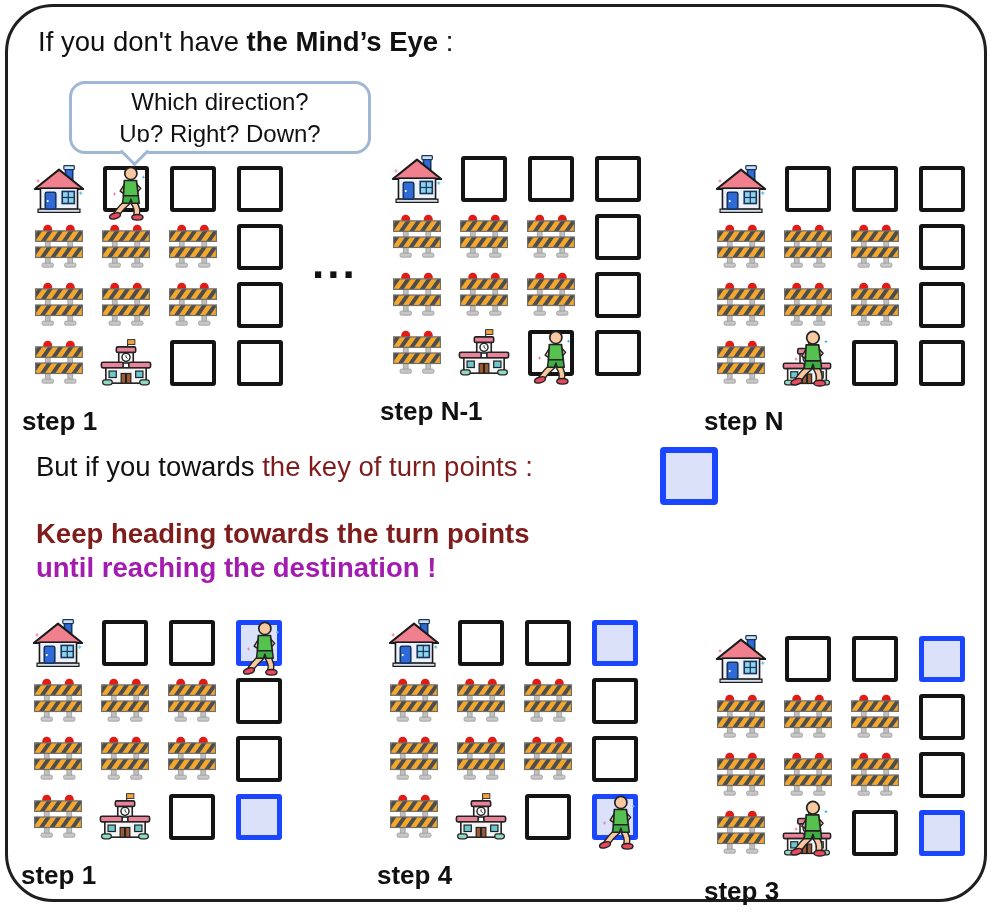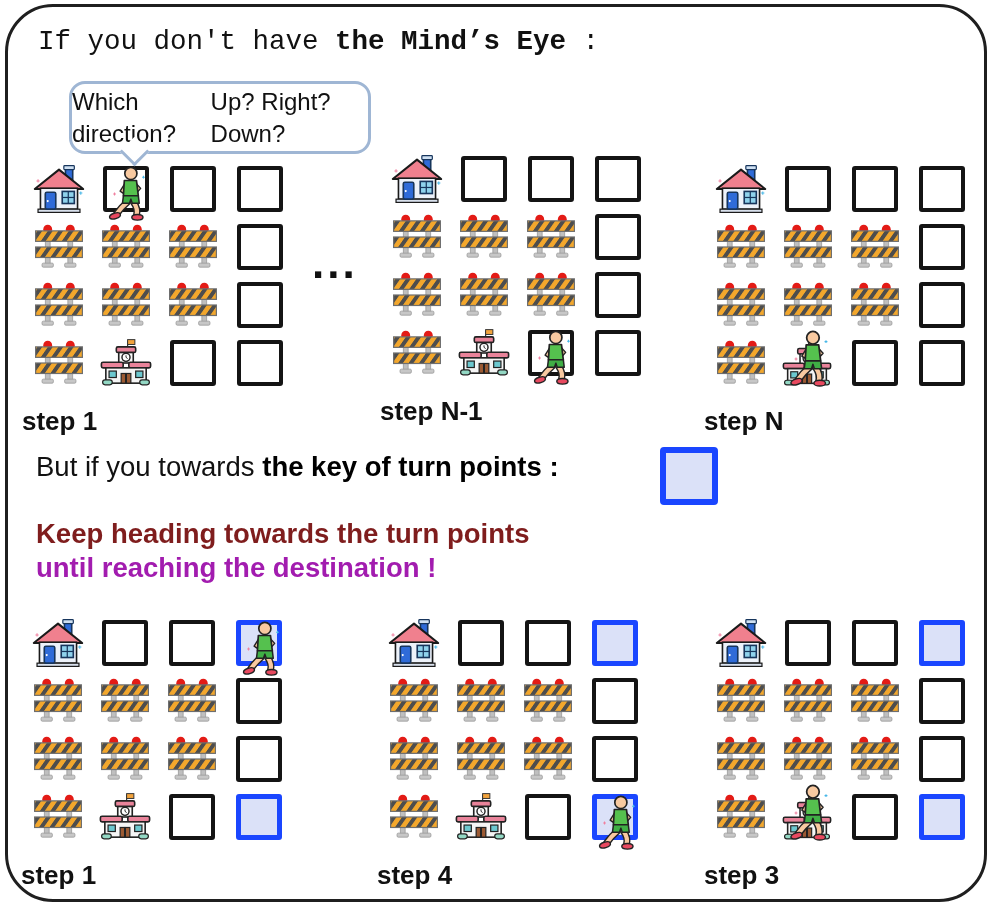--- a/index.html
+++ b/index.html
@@ -1,26 +1,26 @@
 <!DOCTYPE html>
 <html><head>
 <meta charset="utf-8">
 <style>
   html,body{margin:0;padding:0;background:#fff;}
   .stage{position:relative;width:997px;height:914px;background:#fff;overflow:hidden;
          font-family:"Liberation Sans",sans-serif;color:#111;}
   .frame{position:absolute;left:5px;top:4px;width:982px;height:898px;
          border:3.5px solid #1f1f1f;border-radius:48px;box-sizing:border-box;}
 
-  .heading{position:absolute;left:38px;top:26px;font-size:27.5px;white-space:nowrap;font-family:Liberation Mono, monospace;}
+  .heading{position:absolute;left:38px;top:26px;font-size:27.5px;white-space:nowrap;}
   .heading b{font-weight:bold;}
 
   .bubble{position:absolute;left:69px;top:81px;width:302px;height:73px;box-sizing:border-box;
           border:3px solid #9fb6d4;border-radius:16px;background:#fff;
-          display:flex;flex-direction:row;justify-content:center;align-items:center;
+          display:flex;flex-direction:column;justify-content:center;align-items:center;
           font-size:24px;line-height:32px;z-index:3;}
   .bubble::after{content:'';position:absolute;bottom:-11px;left:52px;width:18px;height:18px;
           background:#fff;border-right:3px solid #9fb6d4;border-bottom:3px solid #9fb6d4;
           transform:rotate(45deg);}
 
   .ellipsis{position:absolute;left:312px;top:238px;font-size:44px;font-weight:900;
           letter-spacing:3px;color:#111;}
 
   .gridwrap{position:absolute;width:247px;}
   .grid{display:grid;grid-template-columns:repeat(4,46px);grid-auto-rows:46px;
@@ -33,21 +33,21 @@
   .sq-black{border:4.5px solid #141414;}
   .sq-blue{border:5px solid #1a46ff;background:#dbe1f8;}
   .cell-icon{position:absolute;left:-3px;top:-2px;width:52px;height:50px;overflow:visible;}
   .holder .person{position:absolute;left:-1px;top:-4px;width:46px;height:56px;z-index:2;overflow:visible;}
   .composite{position:absolute;inset:0;}
   .composite .cell-icon{left:-4px;top:0;width:52px;height:48px;}
   .composite .person{position:absolute;left:4px;top:-10px;width:44px;height:58px;z-index:2;overflow:visible;}
 
   .line{position:absolute;left:36px;font-size:27.5px;white-space:nowrap;}
   .line-master{top:451px;}
-  .line-master .red{color:#000000;font-weight:bold;}
+  .line-master .red{color:#7f1d1d;font-weight:normal;}
   .line-green{top:518px;color:#7f1d1d;font-weight:bold;}
   .line-until{top:552px;color:#a21caf;font-weight:bold;}
   .tp-demo{position:absolute;left:660px;top:447px;width:58px;height:58px;box-sizing:border-box;
         border:6px solid #1a46ff;background:#dbe1f8;border-radius:4px;}
 </style>
 </head>
 <body>
 
 <svg width="0" height="0" style="position:absolute" aria-hidden="true">
   <defs>
@@ -505,21 +505,21 @@
         <div class="cell">
           <div class="sq sq-blue holder">
             <svg class="person" viewBox="0 0 44 60">
               <use href="#ic-person"></use>
             </svg>
           </div>
         </div>
       </div>
     <div class="grid-label">step 4</div>
   </div>
-  <div class="gridwrap" style="left:718px;top:620px">
+  <div class="gridwrap" style="left:718px;top:636px">
     <div class="grid">
         <div class="cell">
           <svg class="cell-icon" viewBox="0 0 64 62">
             <use href="#ic-house"></use>
           </svg>
         </div>
         <div class="cell">
           <div class="sq sq-black"></div>
         </div>
         <div class="cell">

